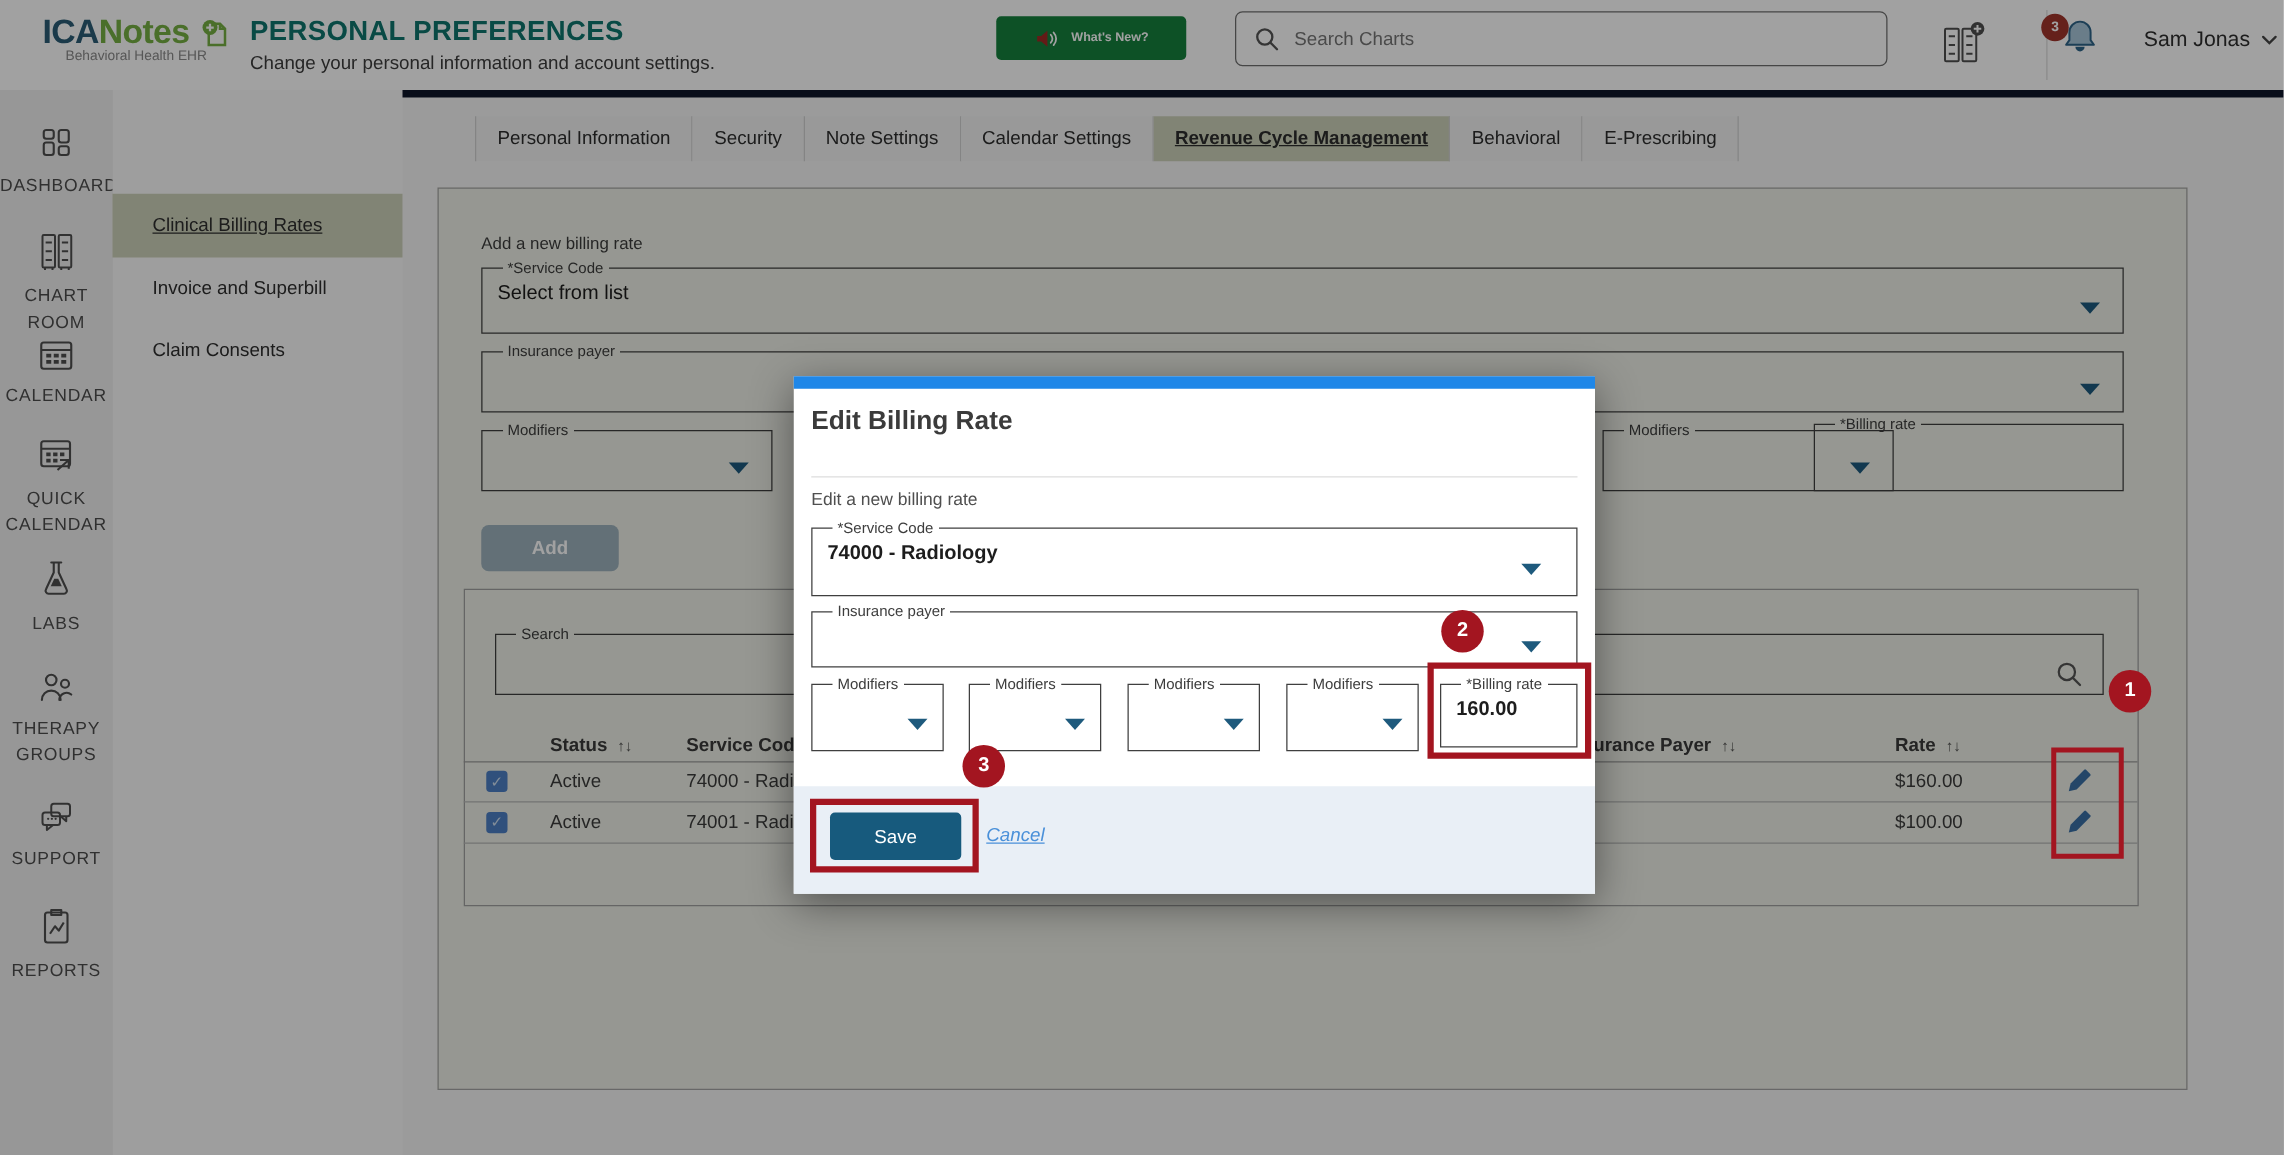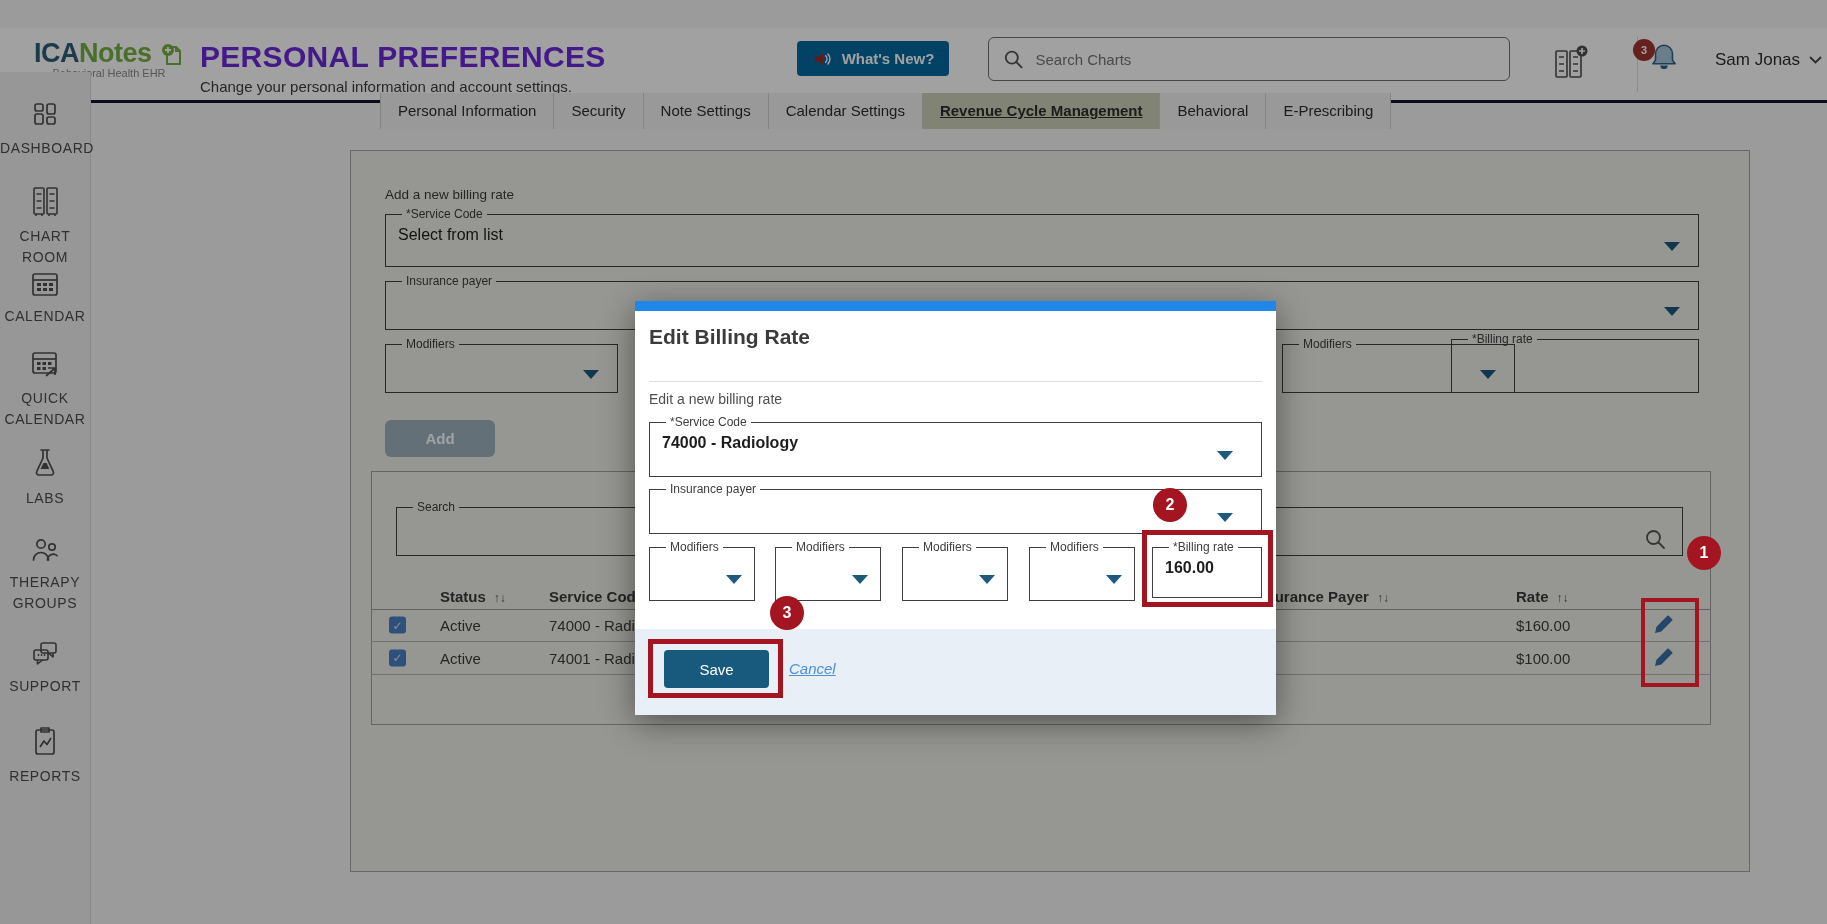--- a/index.html
+++ b/index.html
@@ -1,27 +1,27 @@
 <!DOCTYPE html>
 <html><head>
 <meta charset="utf-8">
 <style>
   html,body{margin:0;padding:0;background:#777;}
   #app{position:relative;width:1827px;height:924px;overflow:hidden;background:#f6f6f6;
        font-family:"Liberation Sans","DejaVu Sans",sans-serif;color:#2c2c2c;}
   .abs{position:absolute;}
   
-  #header{position:absolute;left:0;top:0;width:1827px;height:72px;background:#ffffff;border-bottom:3px solid #0f172a;margin-top:28px;}
+  #header{position:absolute;left:0;top:0;width:1827px;height:72px;background:#ffffff;border-bottom:6px solid #0f172a;}
   .logo-line{font-weight:bold;font-size:27px;letter-spacing:-0.5px;}
   .logo-ica{color:#2b5d76;} .logo-notes{color:#76b043;}
   .logo-tag{font-size:11px;color:#8a8a8a;margin-top:-2px;text-align:center;width:150px;}
-  .page-title{font-size:30px;font-weight:800;color:#6d28d9;letter-spacing:0.3px;}
+  .page-title{font-size:22px;font-weight:800;color:#0f766e;letter-spacing:0.3px;}
   .page-subtitle{font-size:15px;color:#3d3d3d;margin-top:4px;}
-  .whatsnew{position:absolute;left:797px;top:13px;width:152px;height:35px;background:#0369a1;border:none;
-            border-radius:4px;color:#fff;font-weight:bold;font-size:15px;display:flex;align-items:center;
+  .whatsnew{position:absolute;left:797px;top:13px;width:152px;height:35px;background:#15803d;border:none;
+            border-radius:4px;color:#fff;font-weight:bold;font-size:10px;display:flex;align-items:center;
             justify-content:center;gap:10px;cursor:pointer;font-family:inherit;}
   .searchcharts{position:absolute;left:988px;top:9px;width:522px;height:44px;border:1.5px solid #6f6f6f;
             border-radius:6px;background:transparent;display:flex;align-items:center;padding:0 14px;box-sizing:border-box;gap:10px;}
   .searchcharts input{border:none;outline:none;background:transparent;font-size:15px;color:#333;width:100%;font-family:inherit;}
   .hdr-divider{position:absolute;left:1637px;top:8px;width:1px;height:56px;background:#dcdcdc;}
   .notif-badge{position:absolute;left:1633px;top:11px;width:22px;height:22px;border-radius:50%;background:#a1352c;
             color:#fff;font-size:11px;font-weight:bold;display:flex;align-items:center;justify-content:center;z-index:2;}
   .username{font-size:17px;color:#2f2f2f;display:flex;align-items:center;gap:9px;cursor:pointer;}
   
   #sidebar{position:absolute;left:0;top:72px;width:90px;height:852px;background:#f0f0f0;border-right:1px solid #dcdcdc;}
@@ -224,20 +224,25 @@
     <div class="side-item" style="top:652px;">
       <svg width="34" height="36" viewBox="0 0 34 36" fill="none" stroke="#4f4f4f" stroke-width="1.7" stroke-linejoin="round">
         <rect x="8" y="6" width="18" height="24" rx="2"></rect>
           <path d="M13 6v-2h8v4h-8z"></path>
         <path d="M12 23l4-6 3 3.5 4-6.5"></path>
       </svg>
       <div class="side-label">REPORTS</div>
     </div>
   </div>
 
+  <div id="submenu">
+    <div class="sub-item active" style="top:83px;height:51px;line-height:51px;">Clinical Billing Rates</div>
+    <div class="sub-item" style="top:134px;">Invoice and Superbill</div>
+    <div class="sub-item" style="top:184px;">Claim Consents</div>
+  </div>
 
   <div id="tabs">
     <div class="tab">Personal Information</div>
     <div class="tab">Security</div>
     <div class="tab">Note Settings</div>
     <div class="tab">Calendar Settings</div>
     <div class="tab active">Revenue Cycle Management</div>
     <div class="tab">Behavioral</div>
     <div class="tab">E-Prescribing</div>
   </div>

